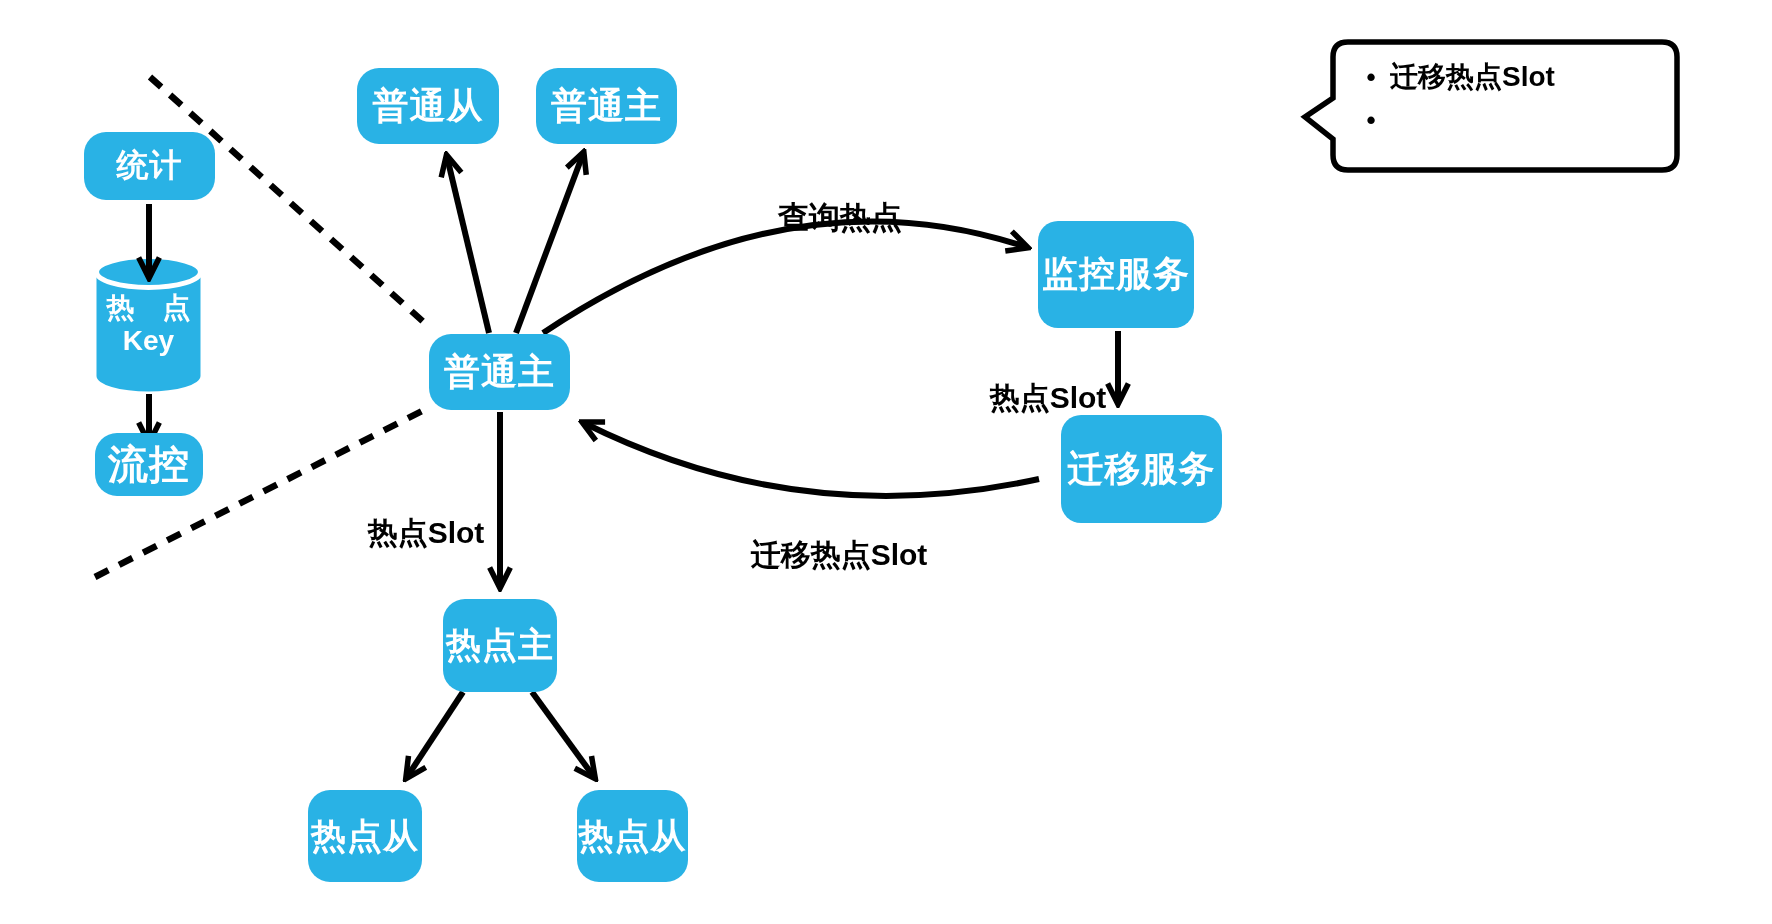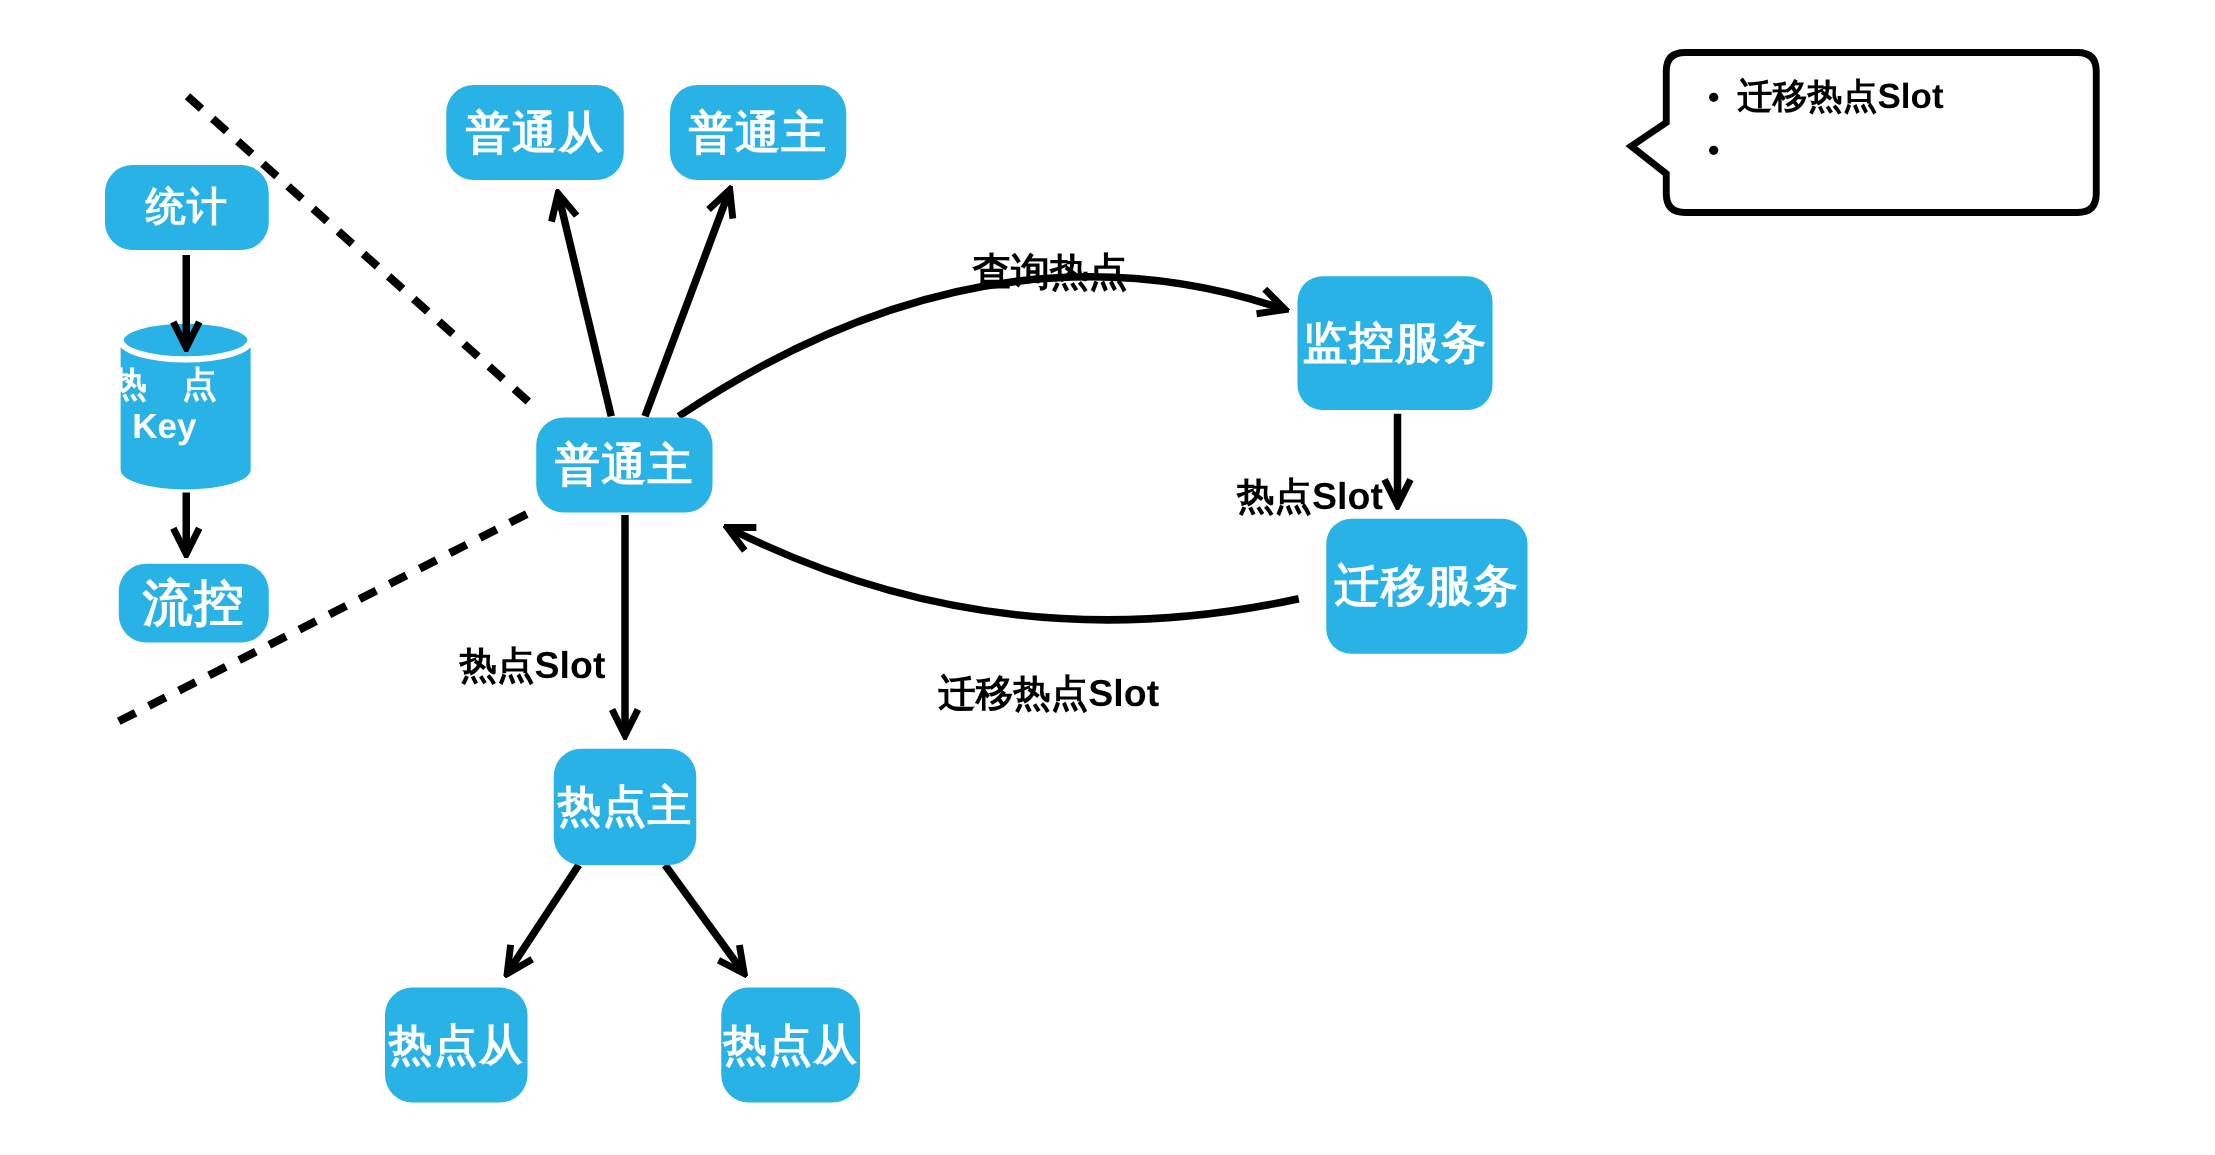--- a/index.html
+++ b/index.html
@@ -66,26 +66,26 @@
     <line x1="532" y1="692" x2="594" y2="777" stroke="#000" stroke-width="6" marker-end="url(#arrow)"></line>
 
     <path d="M1348,42 L1662,42 Q1677,42 1677,57 L1677,155 Q1677,170 1662,170 L1348,170
              Q1333,170 1333,155 L1333,139 L1305,117 L1333,98 L1333,57 Q1333,42 1348,42 Z" fill="#ffffff" stroke="#000" stroke-width="5.5" stroke-linejoin="miter"></path>
   </svg>
 
   <div class="node" style="left:84px;top:132px;width:131px;height:68px;font-size:32px;">
     <span>统计</span>
   </div>
 
-  <div class="cyl-text" style="left:80px;top:268px;width:103px;height:112px;font-size:28px;">
+  <div class="cyl-text" style="left:97px;top:268px;width:103px;height:112px;font-size:28px;">
     <span>热　点</span>
     <span>Key</span>
   </div>
 
-  <div class="node" style="left:95px;top:451px;width:120px;height:63px;font-size:40px;">
+  <div class="node" style="left:95px;top:433px;width:108px;height:63px;font-size:40px;">
     <span>流控</span>
   </div>
 
   <div class="node" style="left:357px;top:68px;width:142px;height:76px;font-size:36px;">
     <span>普通从</span>
   </div>
 
   <div class="node" style="left:536px;top:68px;width:141px;height:76px;font-size:36px;">
     <span>普通主</span>
   </div>

